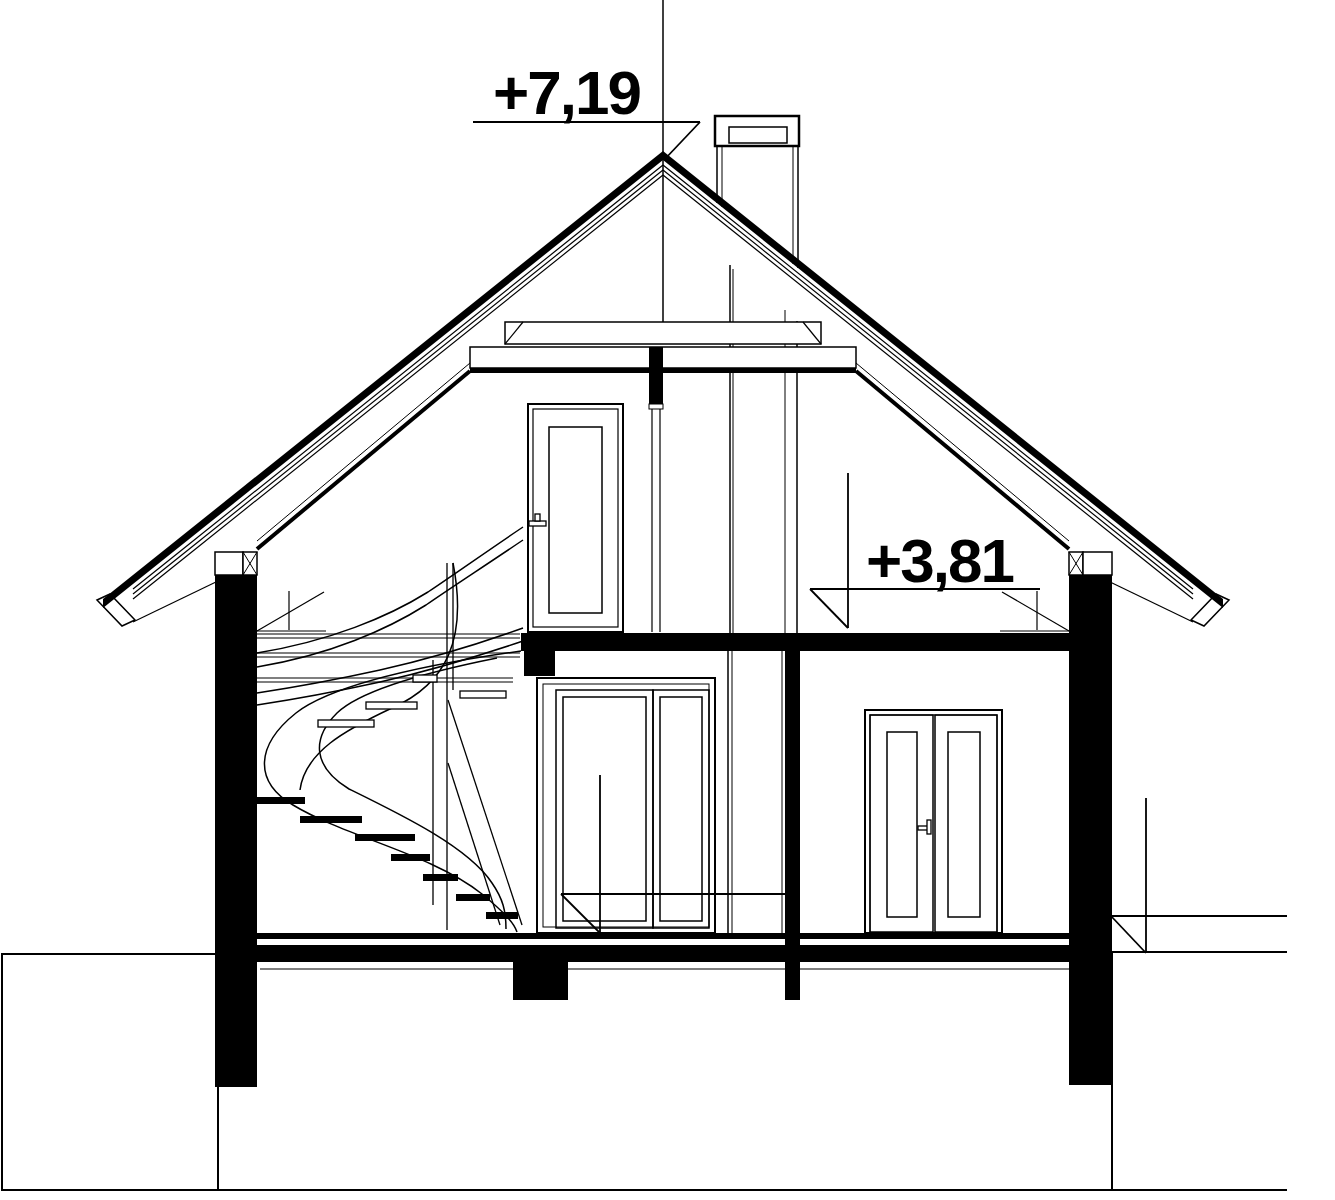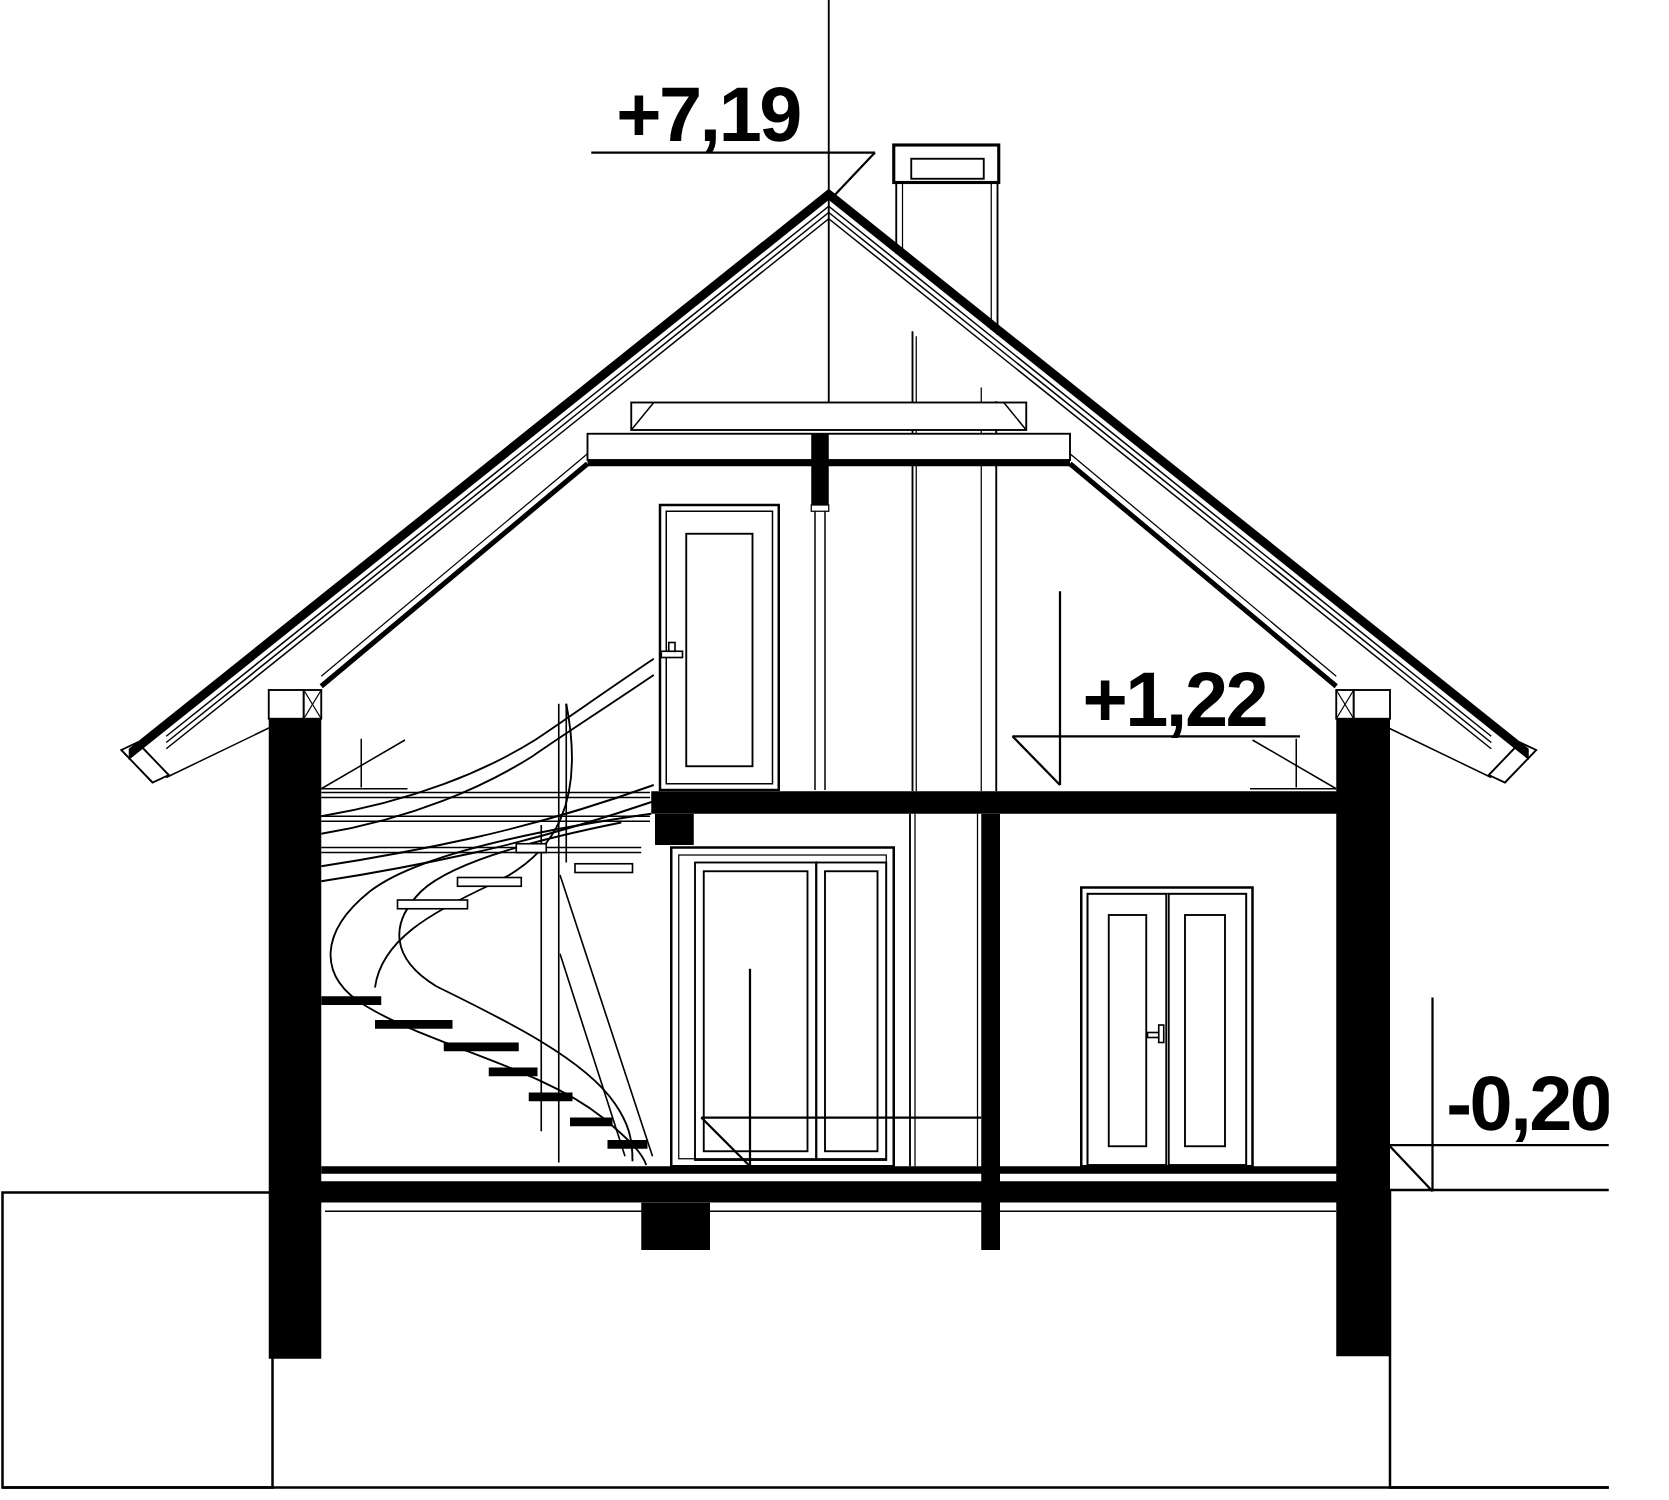--- a/index.html
+++ b/index.html
@@ -228,18 +228,17 @@
           <line x1="1146" y1="798" x2="1146" y2="953"></line>
           <line x1="1111" y1="916" x2="1146" y2="953"></line>
         </g>
       </g>
 
     </g>
   </svg>
 
   <div class="lvl" style="left:493px;top:62px;">+7,19</div>
 
-  <div class="lvl" style="left:866px;top:530px;">+1,22</div>
-
-
-  <div class="lvl" style="left:1157px;top:853px;">-0,20</div>
+  <div class="lvl" style="left:866px;top:530px;">+3,81</div>
+
+
 
 </div>
 
 </body></html>

